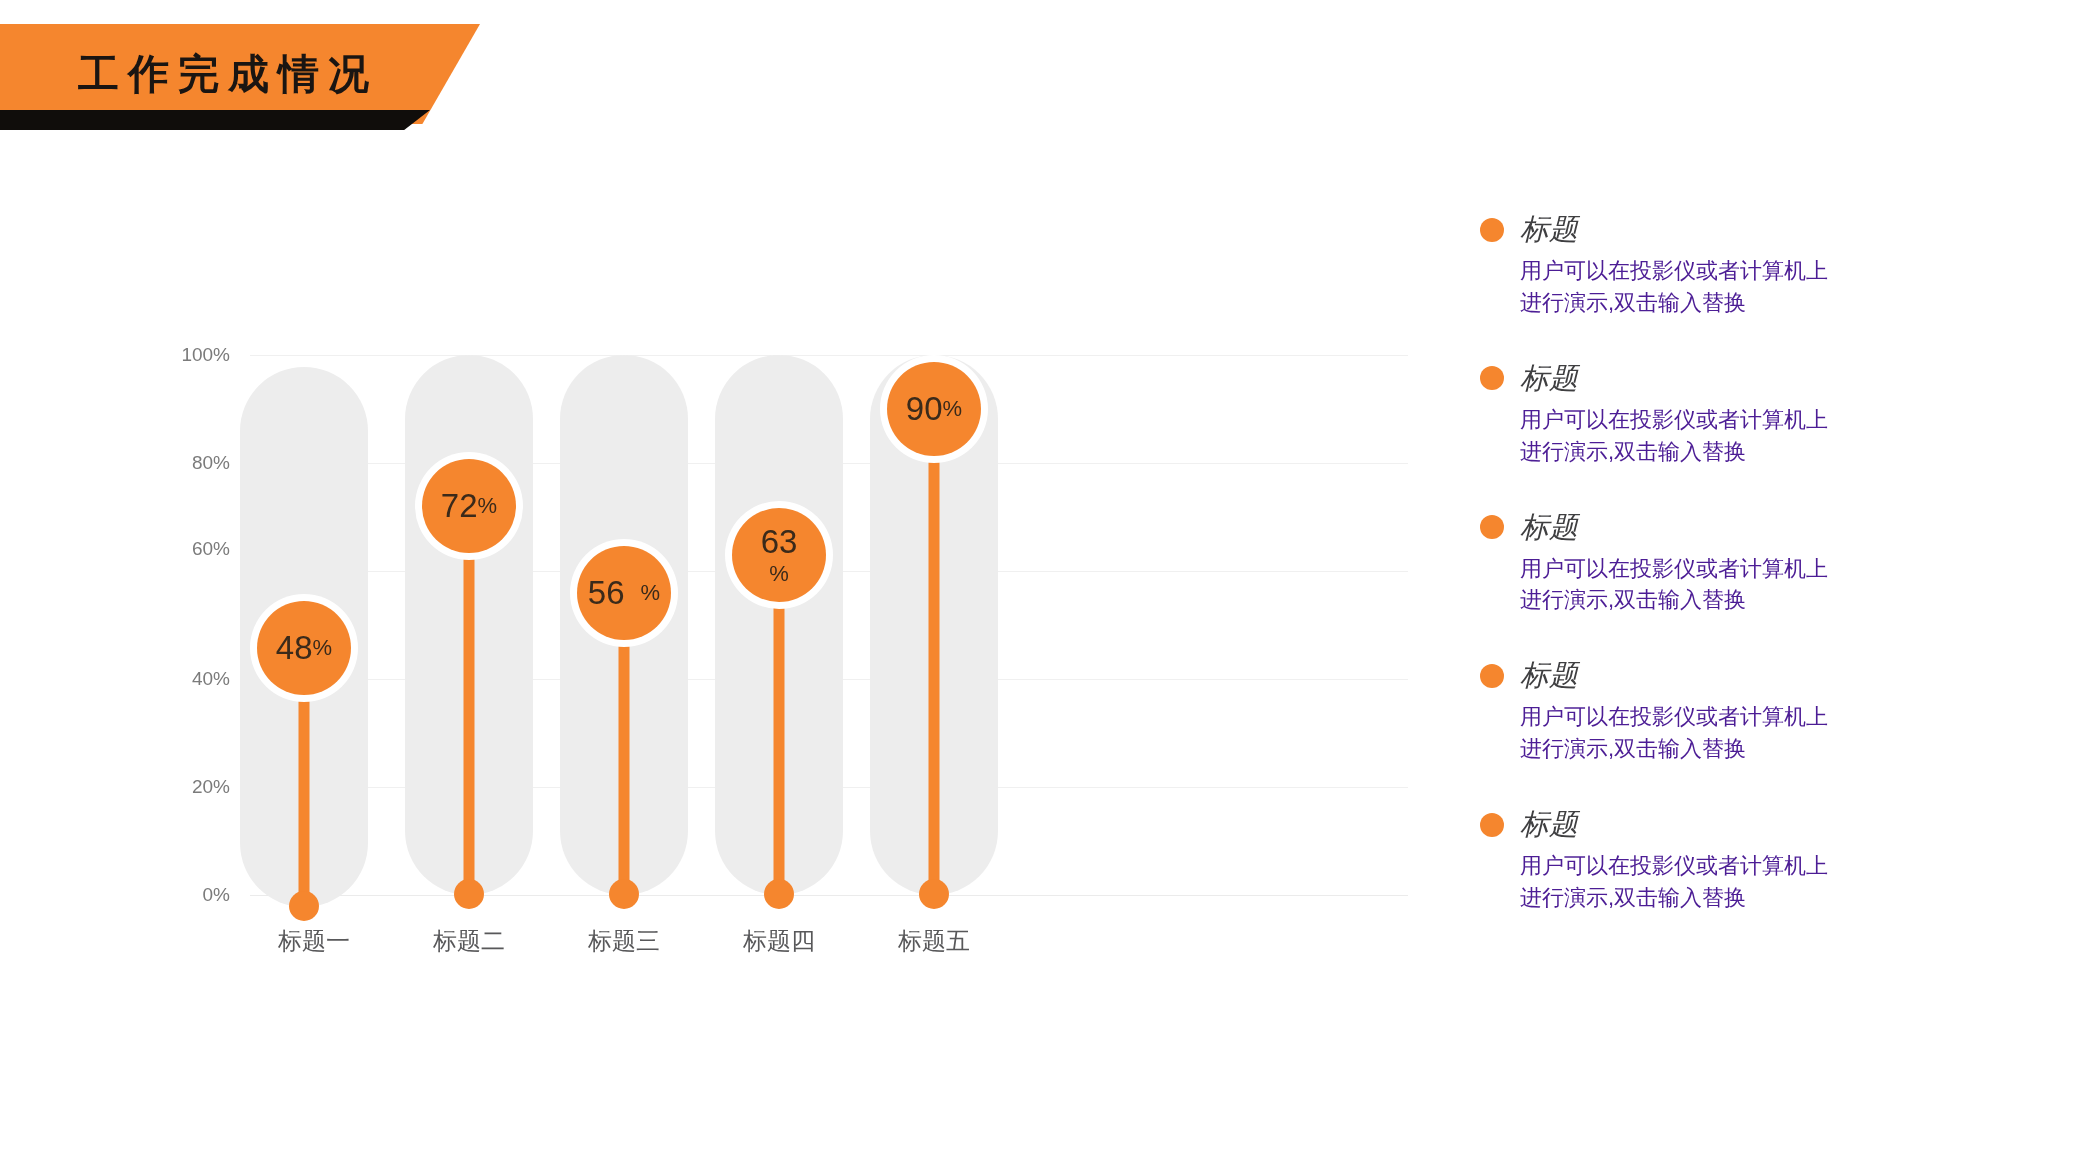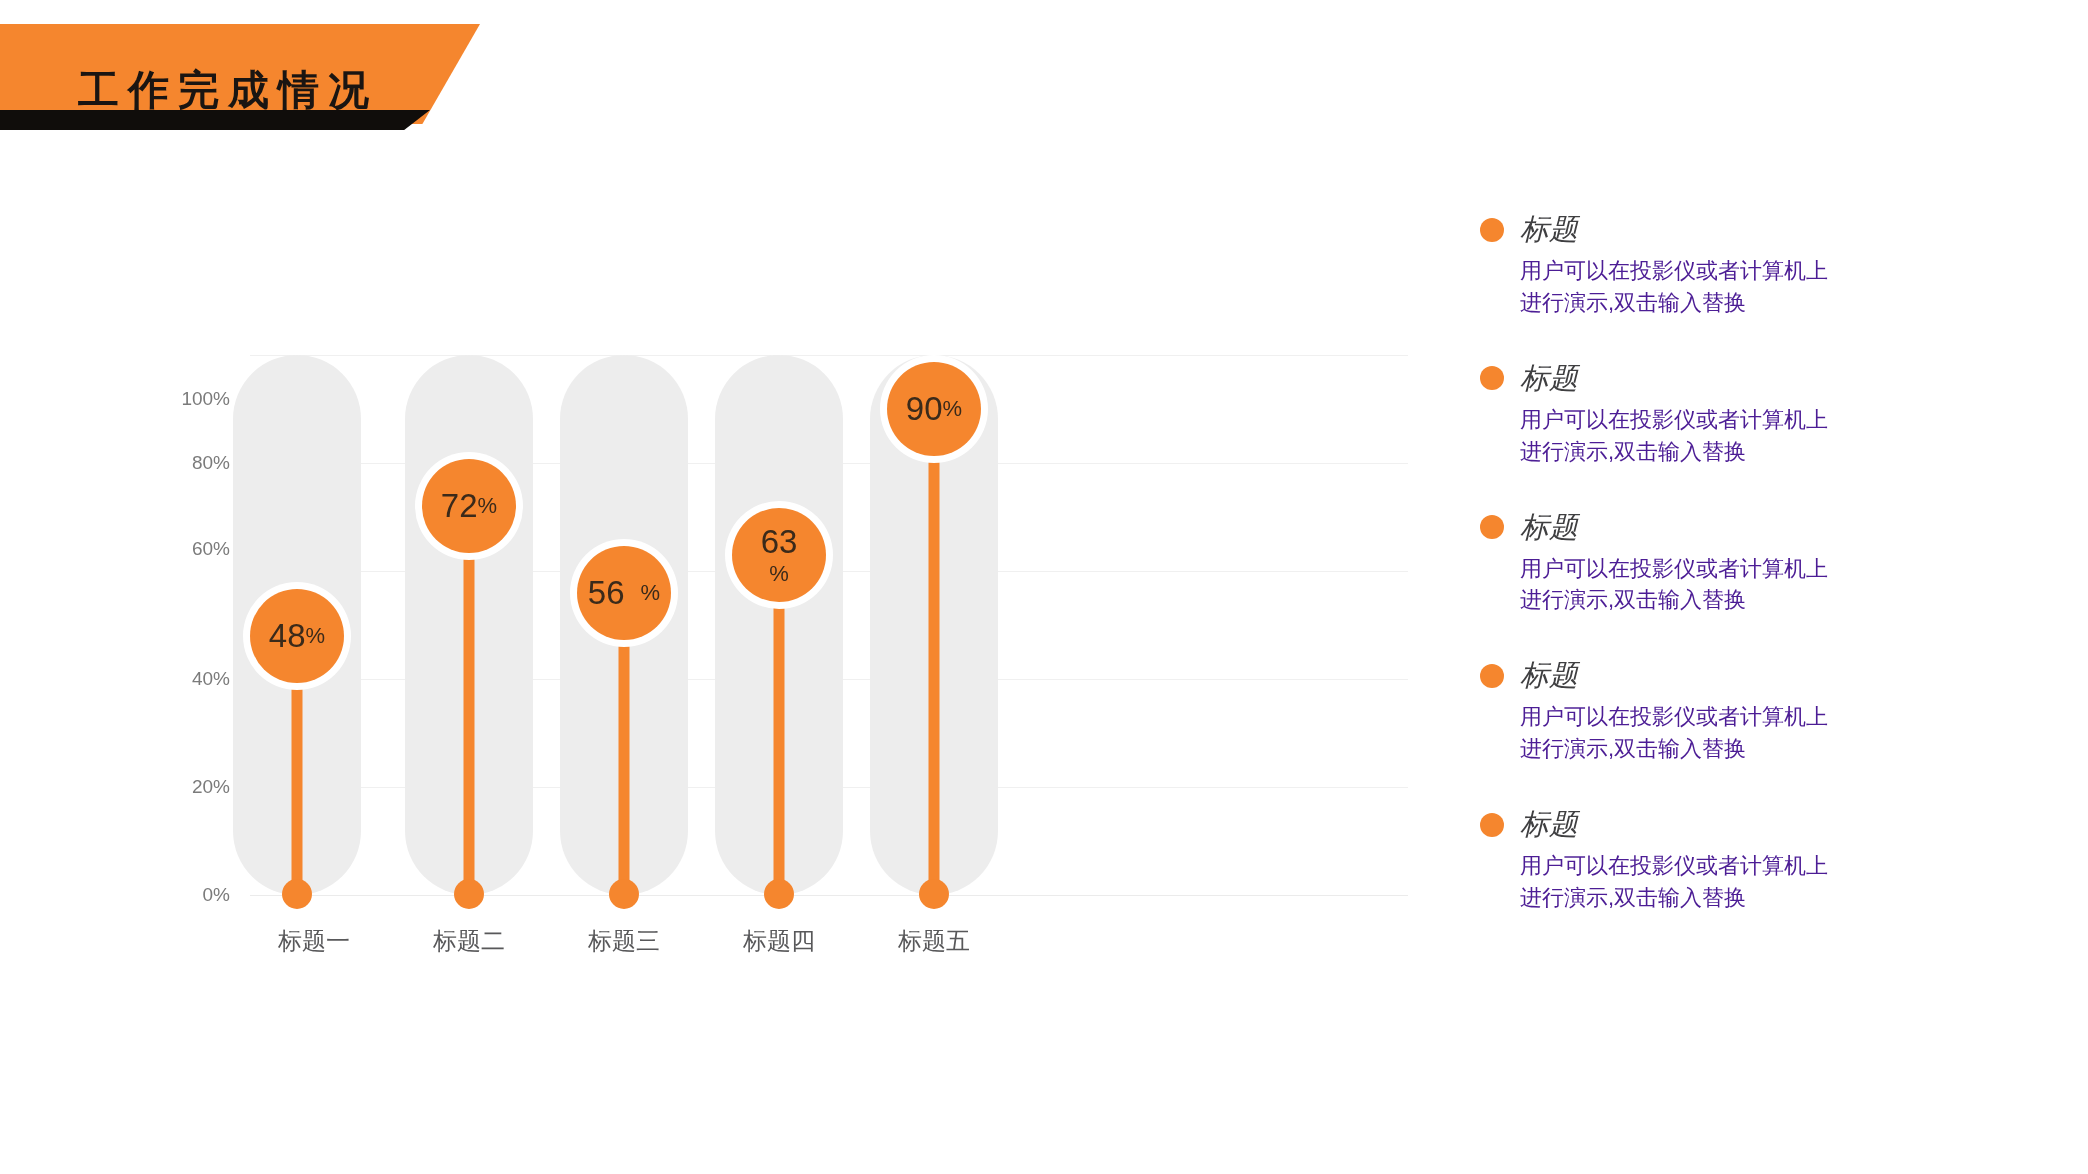--- a/index.html
+++ b/index.html
@@ -50,21 +50,20 @@
     left: 78px;
     top: 0;
     height: 100px;
     line-height: 100px;
     font-size: 41px;
     font-weight: bold;
     letter-spacing: 9px;
     color: #1a1512;
     white-space: nowrap;
     z-index: 3;
-    margin-top: 16px;
   }
 
   
   
   #chart {
     position: absolute;
     left: 0;
     top: 0;
     width: 1450px;
     height: 1174px;
@@ -205,24 +204,24 @@
         <div class="gridline" style="top: 571px;"></div>
         <div class="gridline" style="top: 463px;"></div>
         <div class="gridline" style="top: 355px;"></div>
       </div>
     <div id="yticks">
         <div class="ytick" style="top: 895px; left: 140px;">0%</div>
         <div class="ytick" style="top: 787px; left: 140px;">20%</div>
         <div class="ytick" style="top: 679px; left: 140px;">40%</div>
         <div class="ytick" style="top: 549px; left: 140px;">60%</div>
         <div class="ytick" style="top: 463px; left: 140px;">80%</div>
-        <div class="ytick" style="top: 355px; left: 140px; margin-top: 44px;">100%</div>
+        <div class="ytick" style="top: 355px; left: 140px;">100%</div>
       </div>
     <div id="bars">
-        <div class="bar-slot" style="left: 233px;">
+        <div class="bar-slot" style="left: 240px; margin-top: 12px;">
           <div class="bar-track"></div>
           <div class="stem" style="height: 259.2px;"></div>
           <div class="stem-foot"></div>
           <div class="bubble" style="width: 94px; height: 94px; top: 280.8px;">
             <span class="num">48</span>
             <span class="pct">%</span>
           </div>
         </div>
         <div class="bar-slot" style="left: 405px;">
           <div class="bar-track"></div>

